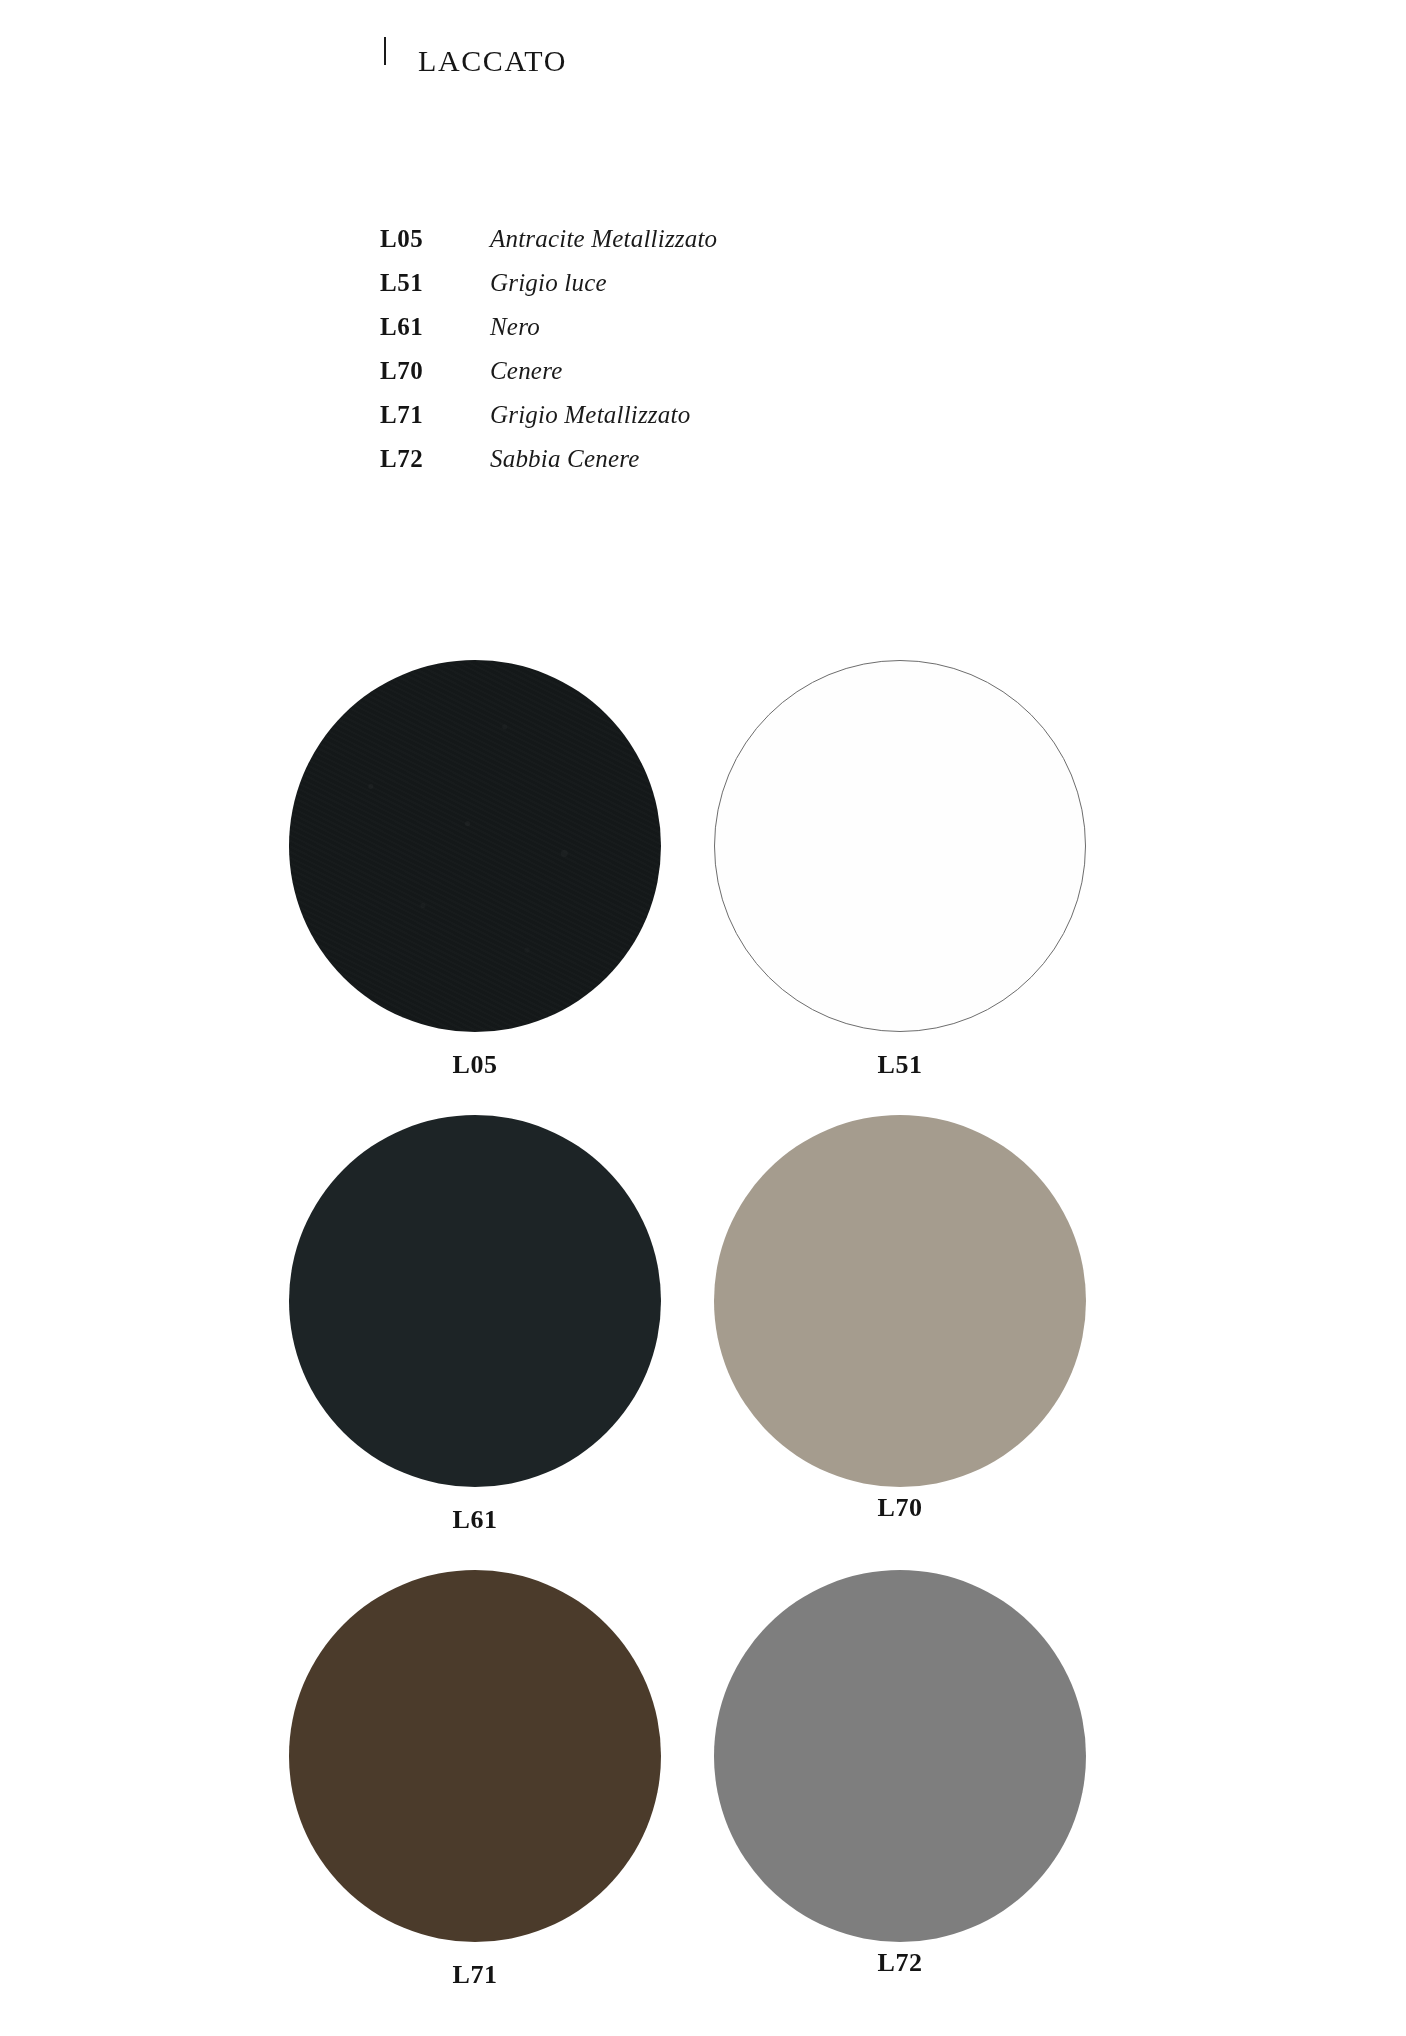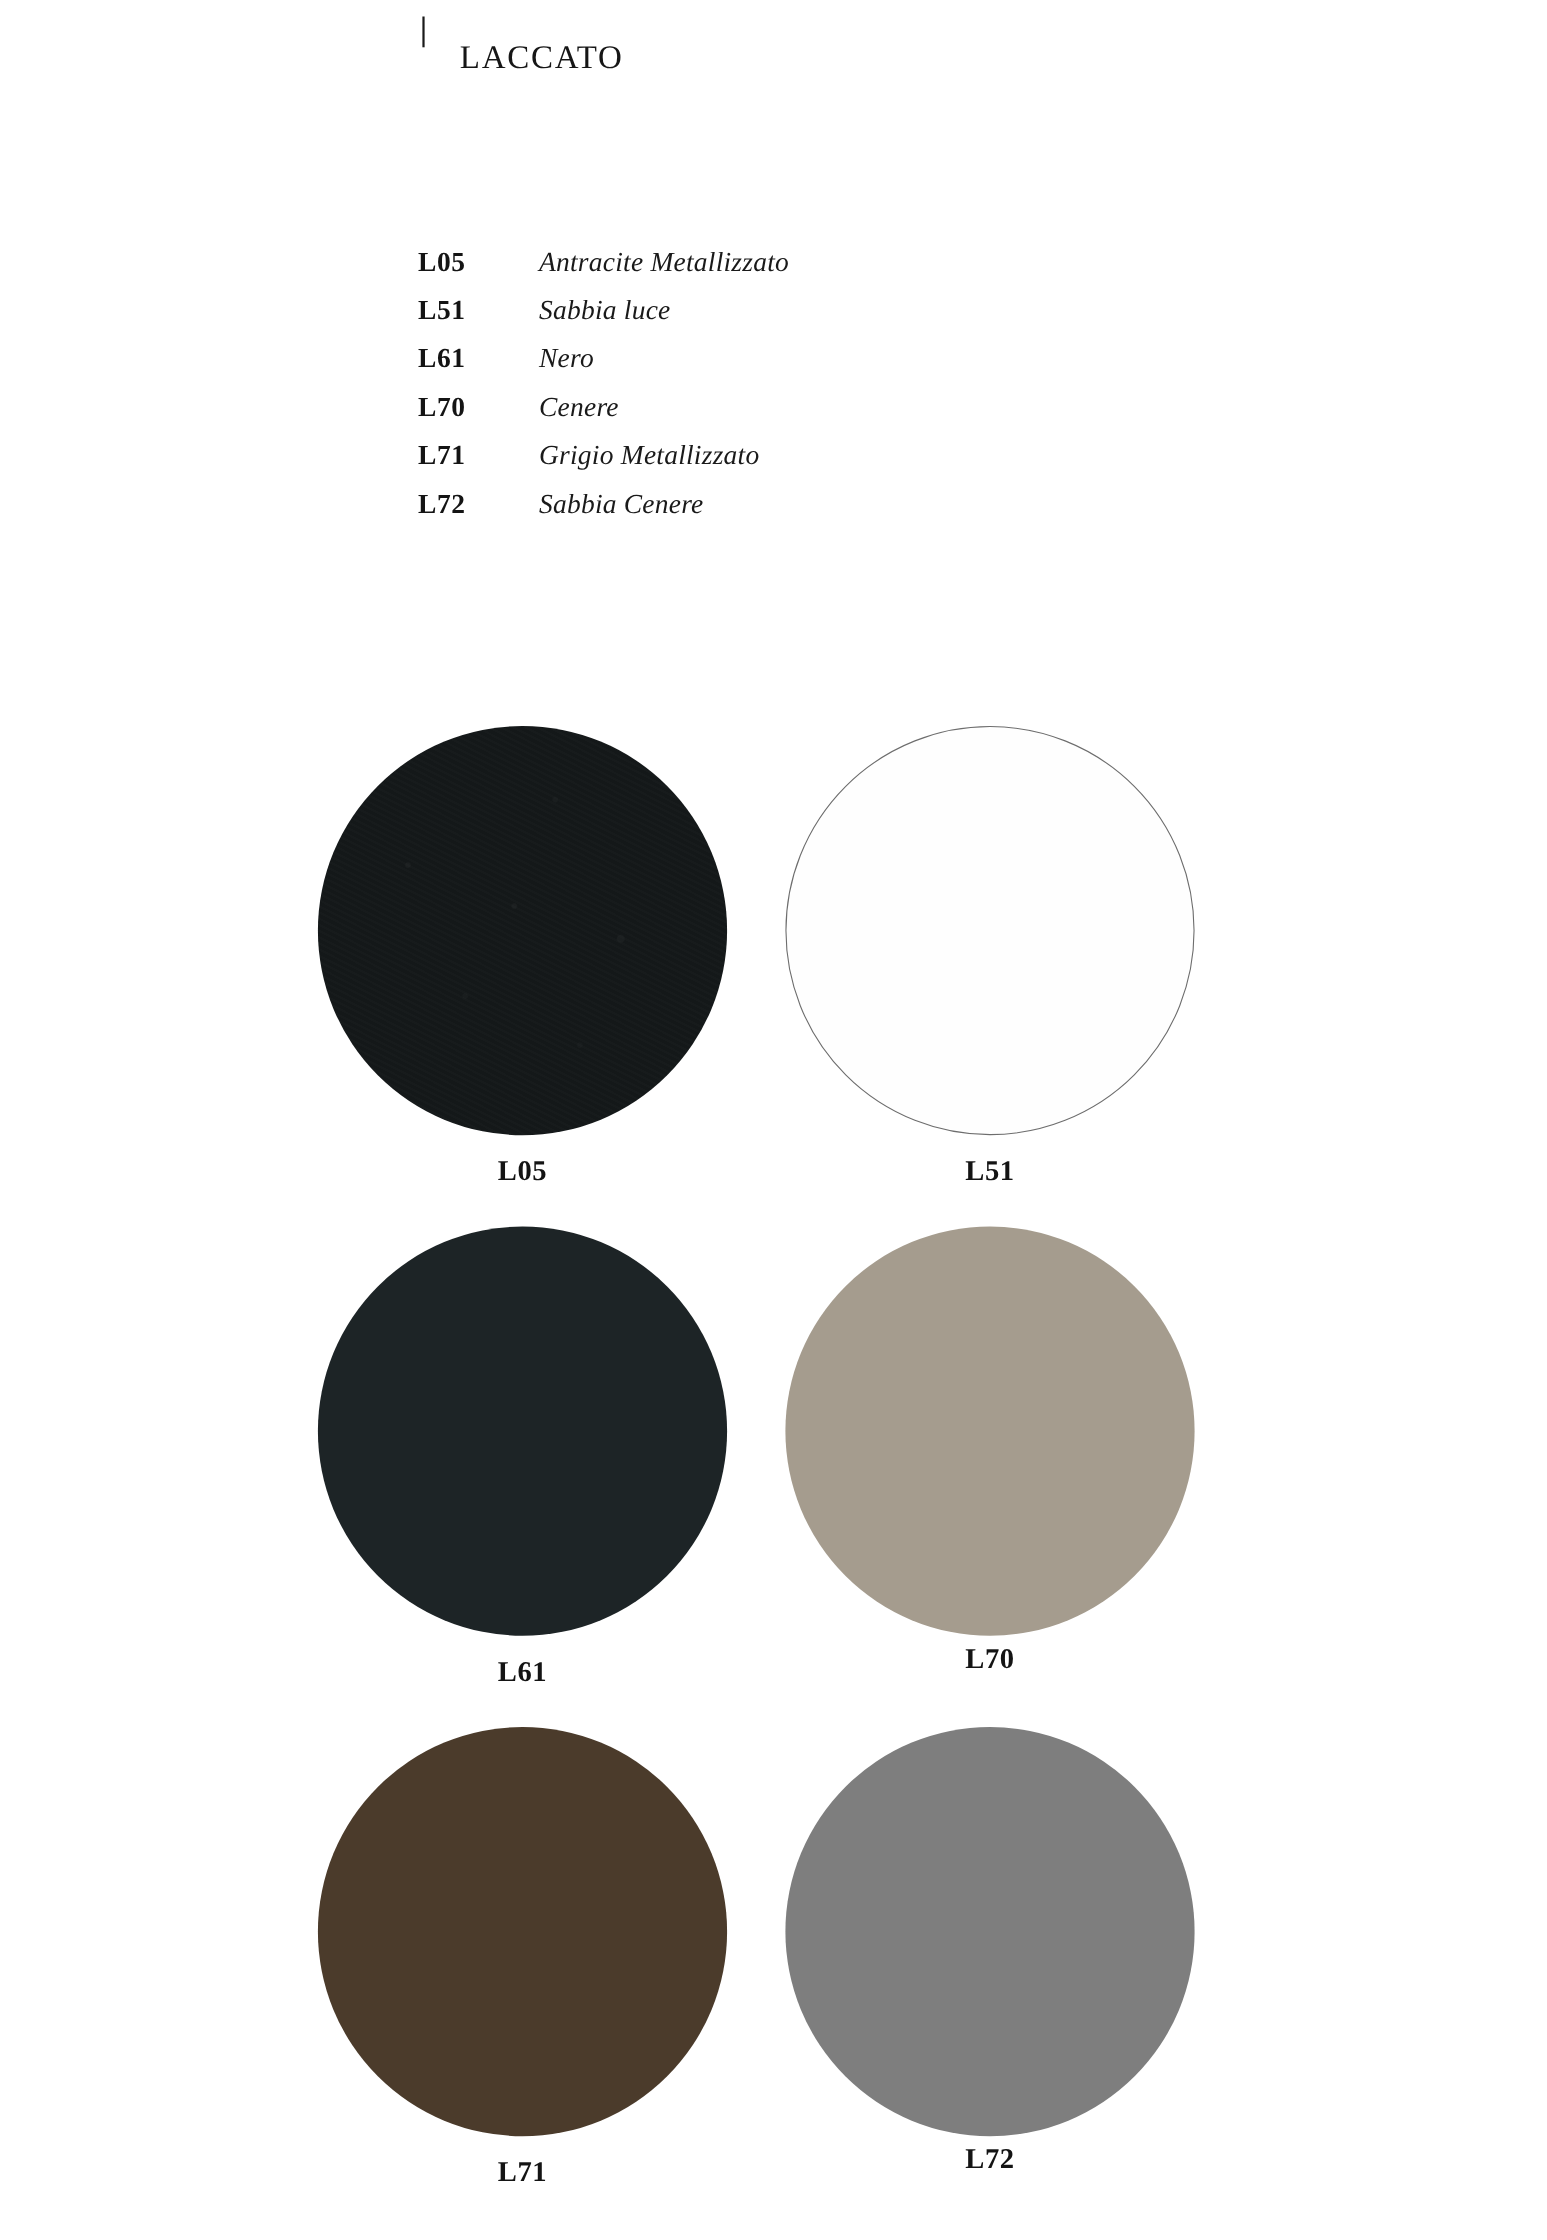--- a/index.html
+++ b/index.html
@@ -19,21 +19,21 @@
 
   
   .header {
     position: absolute;
     left: 380px;
     top: 38px;
     width: 600px;
   }
   .header-line {
     display: flex;
-    align-items: flex-start;
+    align-items: center;
     height: 45px;
     white-space: nowrap;
   }
   .mark {
     display: inline-block;
     width: 38px;
     flex: 0 0 38px;
     position: relative;
     height: 1px;
   }
@@ -153,21 +153,21 @@
   </div>
 </div>
 
 <div class="legend">
   <div class="legend-row">
     <span class="legend-code">L05</span>
     <span class="legend-name">Antracite Metallizzato</span>
   </div>
   <div class="legend-row">
     <span class="legend-code">L51</span>
-    <span class="legend-name">Sabbia luce</span>
+    <span class="legend-name">Grigio luce</span>
   </div>
   <div class="legend-row">
     <span class="legend-code">L61</span>
     <span class="legend-name">Nero</span>
   </div>
   <div class="legend-row">
     <span class="legend-code">L70</span>
     <span class="legend-name">Cenere</span>
   </div>
   <div class="legend-row">

